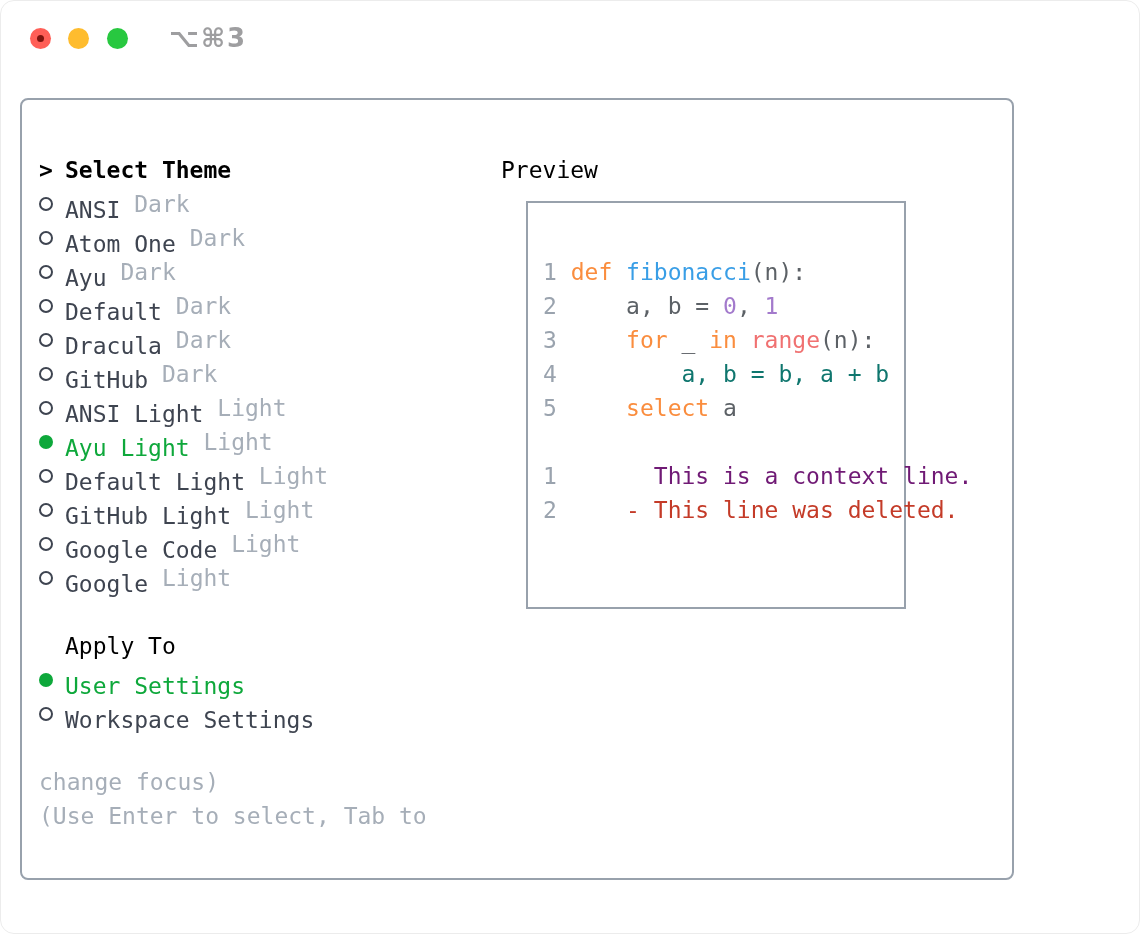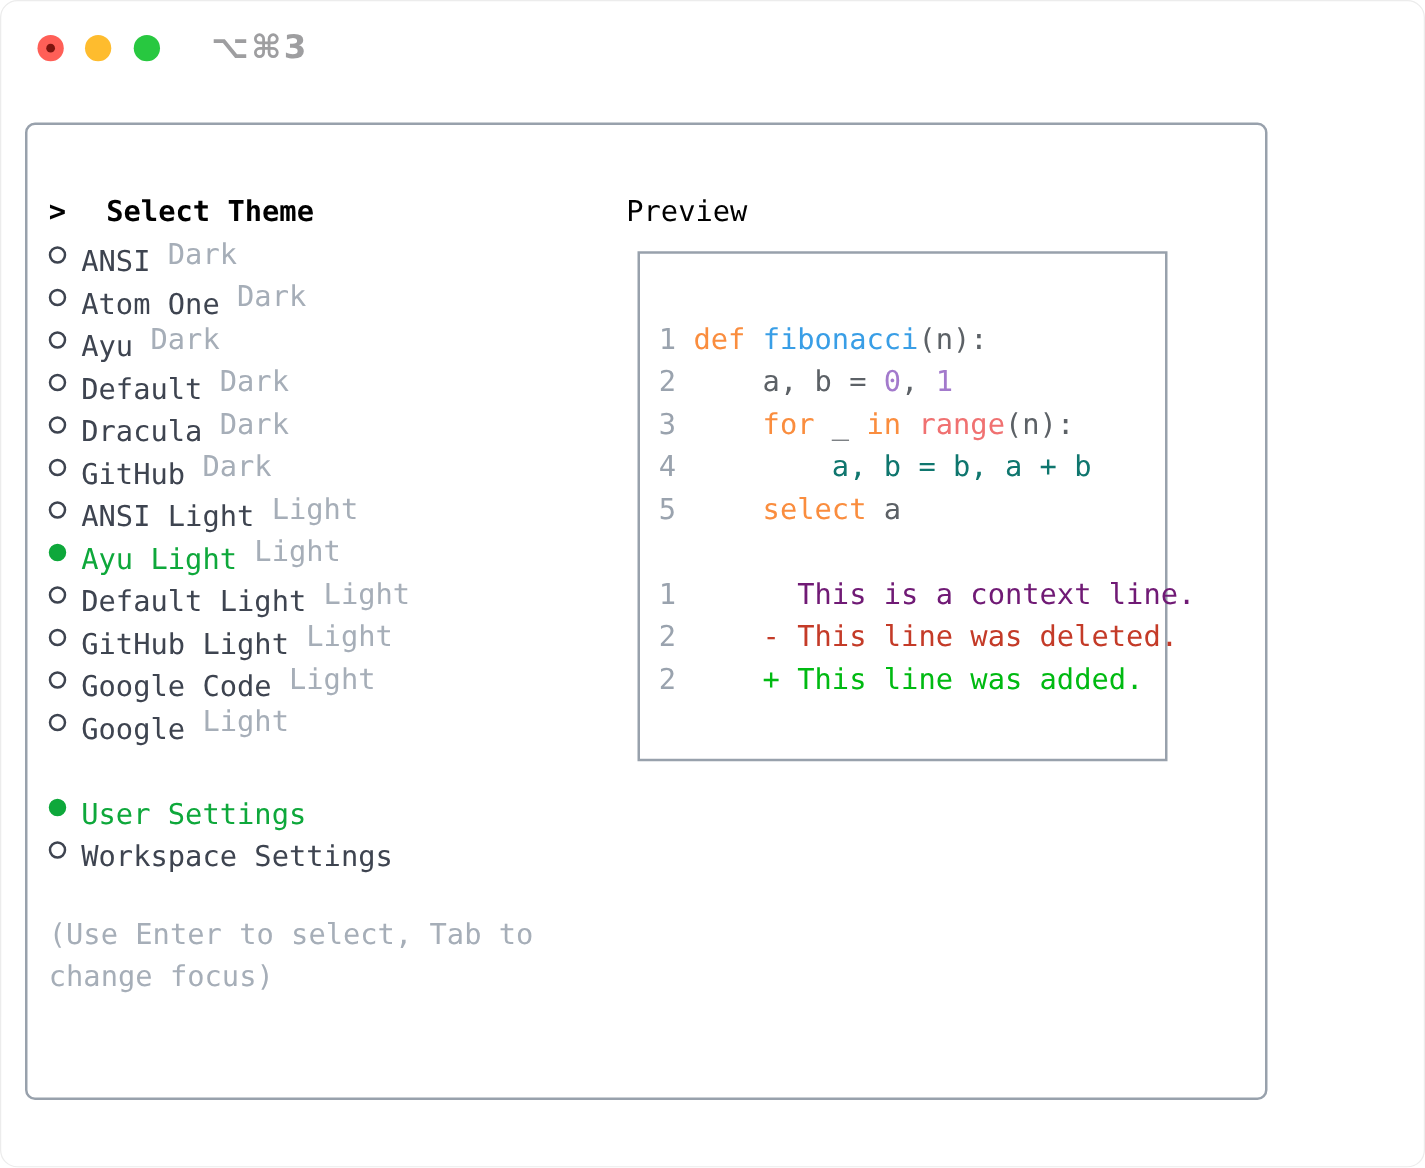--- a/index.html
+++ b/index.html
@@ -29,40 +29,40 @@
   
   .panel {
     position: absolute; left: 19px; top: 97px;
     width: 994px; height: 782px;
     border: 2px solid #98A1AC; border-radius: 8px;
     background: #ffffff;
   }
   .left-col { position: absolute; left: 17px; top: 53px; width: 450px; }
   .row { height: 34px; display: flex; align-items: center; white-space: pre; font-size: 23px; }
   .marker { display: inline-block; width: 26px; font-weight: bold; color: #000; flex: none; }
-  .hdr { font-weight: bold; color: #000; margin-left: 20px; }
+  .hdr { font-weight: bold; color: #000; }
   .subhdr { font-weight: normal; color: #000; }
   .radio {
     width: 14px; height: 14px; border-radius: 50%;
     border: 2px solid #3E4450; margin-right: 12px; flex: none;
   }
   .radio.sel { background: #0EA83B; border-color: #0EA83B; }
   .tname { color: #3E4450; margin-top: 12px; }
   .tname.sel { color: #0EA83B; text-align: right; }
   .ttag { color: #A6AEB8; }
   .spacer { height: 34px; }
   .help-line { height: 34px; line-height: 34px; white-space: pre; font-size: 23px; color: #A6AEB8; }
   
   .preview-title {
     position: absolute; left: 479px; top: 53px; height: 34px;
     display: flex; align-items: center; font-size: 23px; color: #000;
   }
   .preview-box {
-    position: absolute; left: 488px; top: 101px;
-    width: 424px; height: 408px;
+    position: absolute; left: 504px; top: 101px;
+    width: 380px; height: 408px;
     border: 2px solid #98A1AC; background: #ffffff;
   }
   .code-content { position: absolute; left: 15px; top: 52px; }
   .cline { height: 34px; line-height: 34px; white-space: pre; font-size: 23px; }
   .ln { color: #9AA3AE; }
 </style>
 </head>
 <body>
 
 <div class="window">
@@ -91,41 +91,44 @@
           <div class="row theme-row"><span class="radio"></span><span class="tname">Dracula</span><span class="ttag"> Dark</span></div>
           <div class="row theme-row"><span class="radio"></span><span class="tname">GitHub</span><span class="ttag"> Dark</span></div>
           <div class="row theme-row"><span class="radio"></span><span class="tname">ANSI Light</span><span class="ttag"> Light</span></div>
           <div class="row theme-row"><span class="radio sel"></span><span class="tname sel">Ayu Light</span><span class="ttag"> Light</span></div>
           <div class="row theme-row"><span class="radio"></span><span class="tname">Default Light</span><span class="ttag"> Light</span></div>
           <div class="row theme-row"><span class="radio"></span><span class="tname">GitHub Light</span><span class="ttag"> Light</span></div>
           <div class="row theme-row"><span class="radio"></span><span class="tname">Google Code</span><span class="ttag"> Light</span></div>
           <div class="row theme-row"><span class="radio"></span><span class="tname">Google</span><span class="ttag"> Light</span></div>
         </div>
       <div class="spacer"></div>
+      <div class="row">
+        <span class="marker"></span>
+        <span class="subhdr">Apply To</span>
+      </div>
       <div id="apply-list">
           <div class="row theme-row"><span class="radio sel"></span><span class="tname sel">User Settings</span></div>
           <div class="row theme-row"><span class="radio"></span><span class="tname">Workspace Settings</span></div>
         </div>
       <div class="spacer"></div>
       <div id="help-lines">
+          <div class="help-line">change focus)</div>
           <div class="help-line">(Use Enter to select, Tab to</div>
-          <div class="help-line">change focus)</div>
         </div>
     </div>
 
     <div class="preview-title">Preview</div>
 
     <div class="preview-box">
       <div class="code-content" id="code-content">
           <div class="cline"><span class="ln">1 </span><span style="color: rgb(250, 141, 62);">def</span><span style="color: rgb(92, 97, 102);"> </span><span style="color: rgb(57, 158, 230);">fibonacci</span><span style="color: rgb(92, 97, 102);">(n):</span></div>
           <div class="cline"><span class="ln">2 </span><span style="color: rgb(92, 97, 102);">    a, b = </span><span style="color: rgb(163, 122, 204);">0</span><span style="color: rgb(92, 97, 102);">, </span><span style="color: rgb(163, 122, 204);">1</span></div>
           <div class="cline"><span class="ln">3 </span><span style="color: rgb(92, 97, 102);">    </span><span style="color: rgb(250, 141, 62);">for</span><span style="color: rgb(92, 97, 102);"> _ </span><span style="color: rgb(250, 141, 62);">in</span><span style="color: rgb(92, 97, 102);"> </span><span style="color: rgb(240, 113, 113);">range</span><span style="color: rgb(92, 97, 102);">(n):</span></div>
           <div class="cline"><span class="ln">4 </span><span style="color: #0f766e;">        a, b = b, a + b</span></div>
           <div class="cline"><span class="ln">5 </span><span style="color: rgb(92, 97, 102);">    </span><span style="color: rgb(250, 141, 62);">select</span><span style="color: rgb(92, 97, 102);"> a</span></div>
           <div class="cline"> </div>
           <div class="cline"><span class="ln">1 </span><span style="color: #701a75; margin-top: 20px;">      This is a context line.</span></div>
           <div class="cline"><span class="ln">2 </span><span style="color: rgb(196, 59, 40);">    - This line was deleted.</span></div>
-          <div class="cline"><span class="ln">2 </span><span style="color: rgb(0, 186, 18);">    + This line was added.</span></div>
         </div>
     </div>
 
   </div>
 </div>
 
 </body></html>

